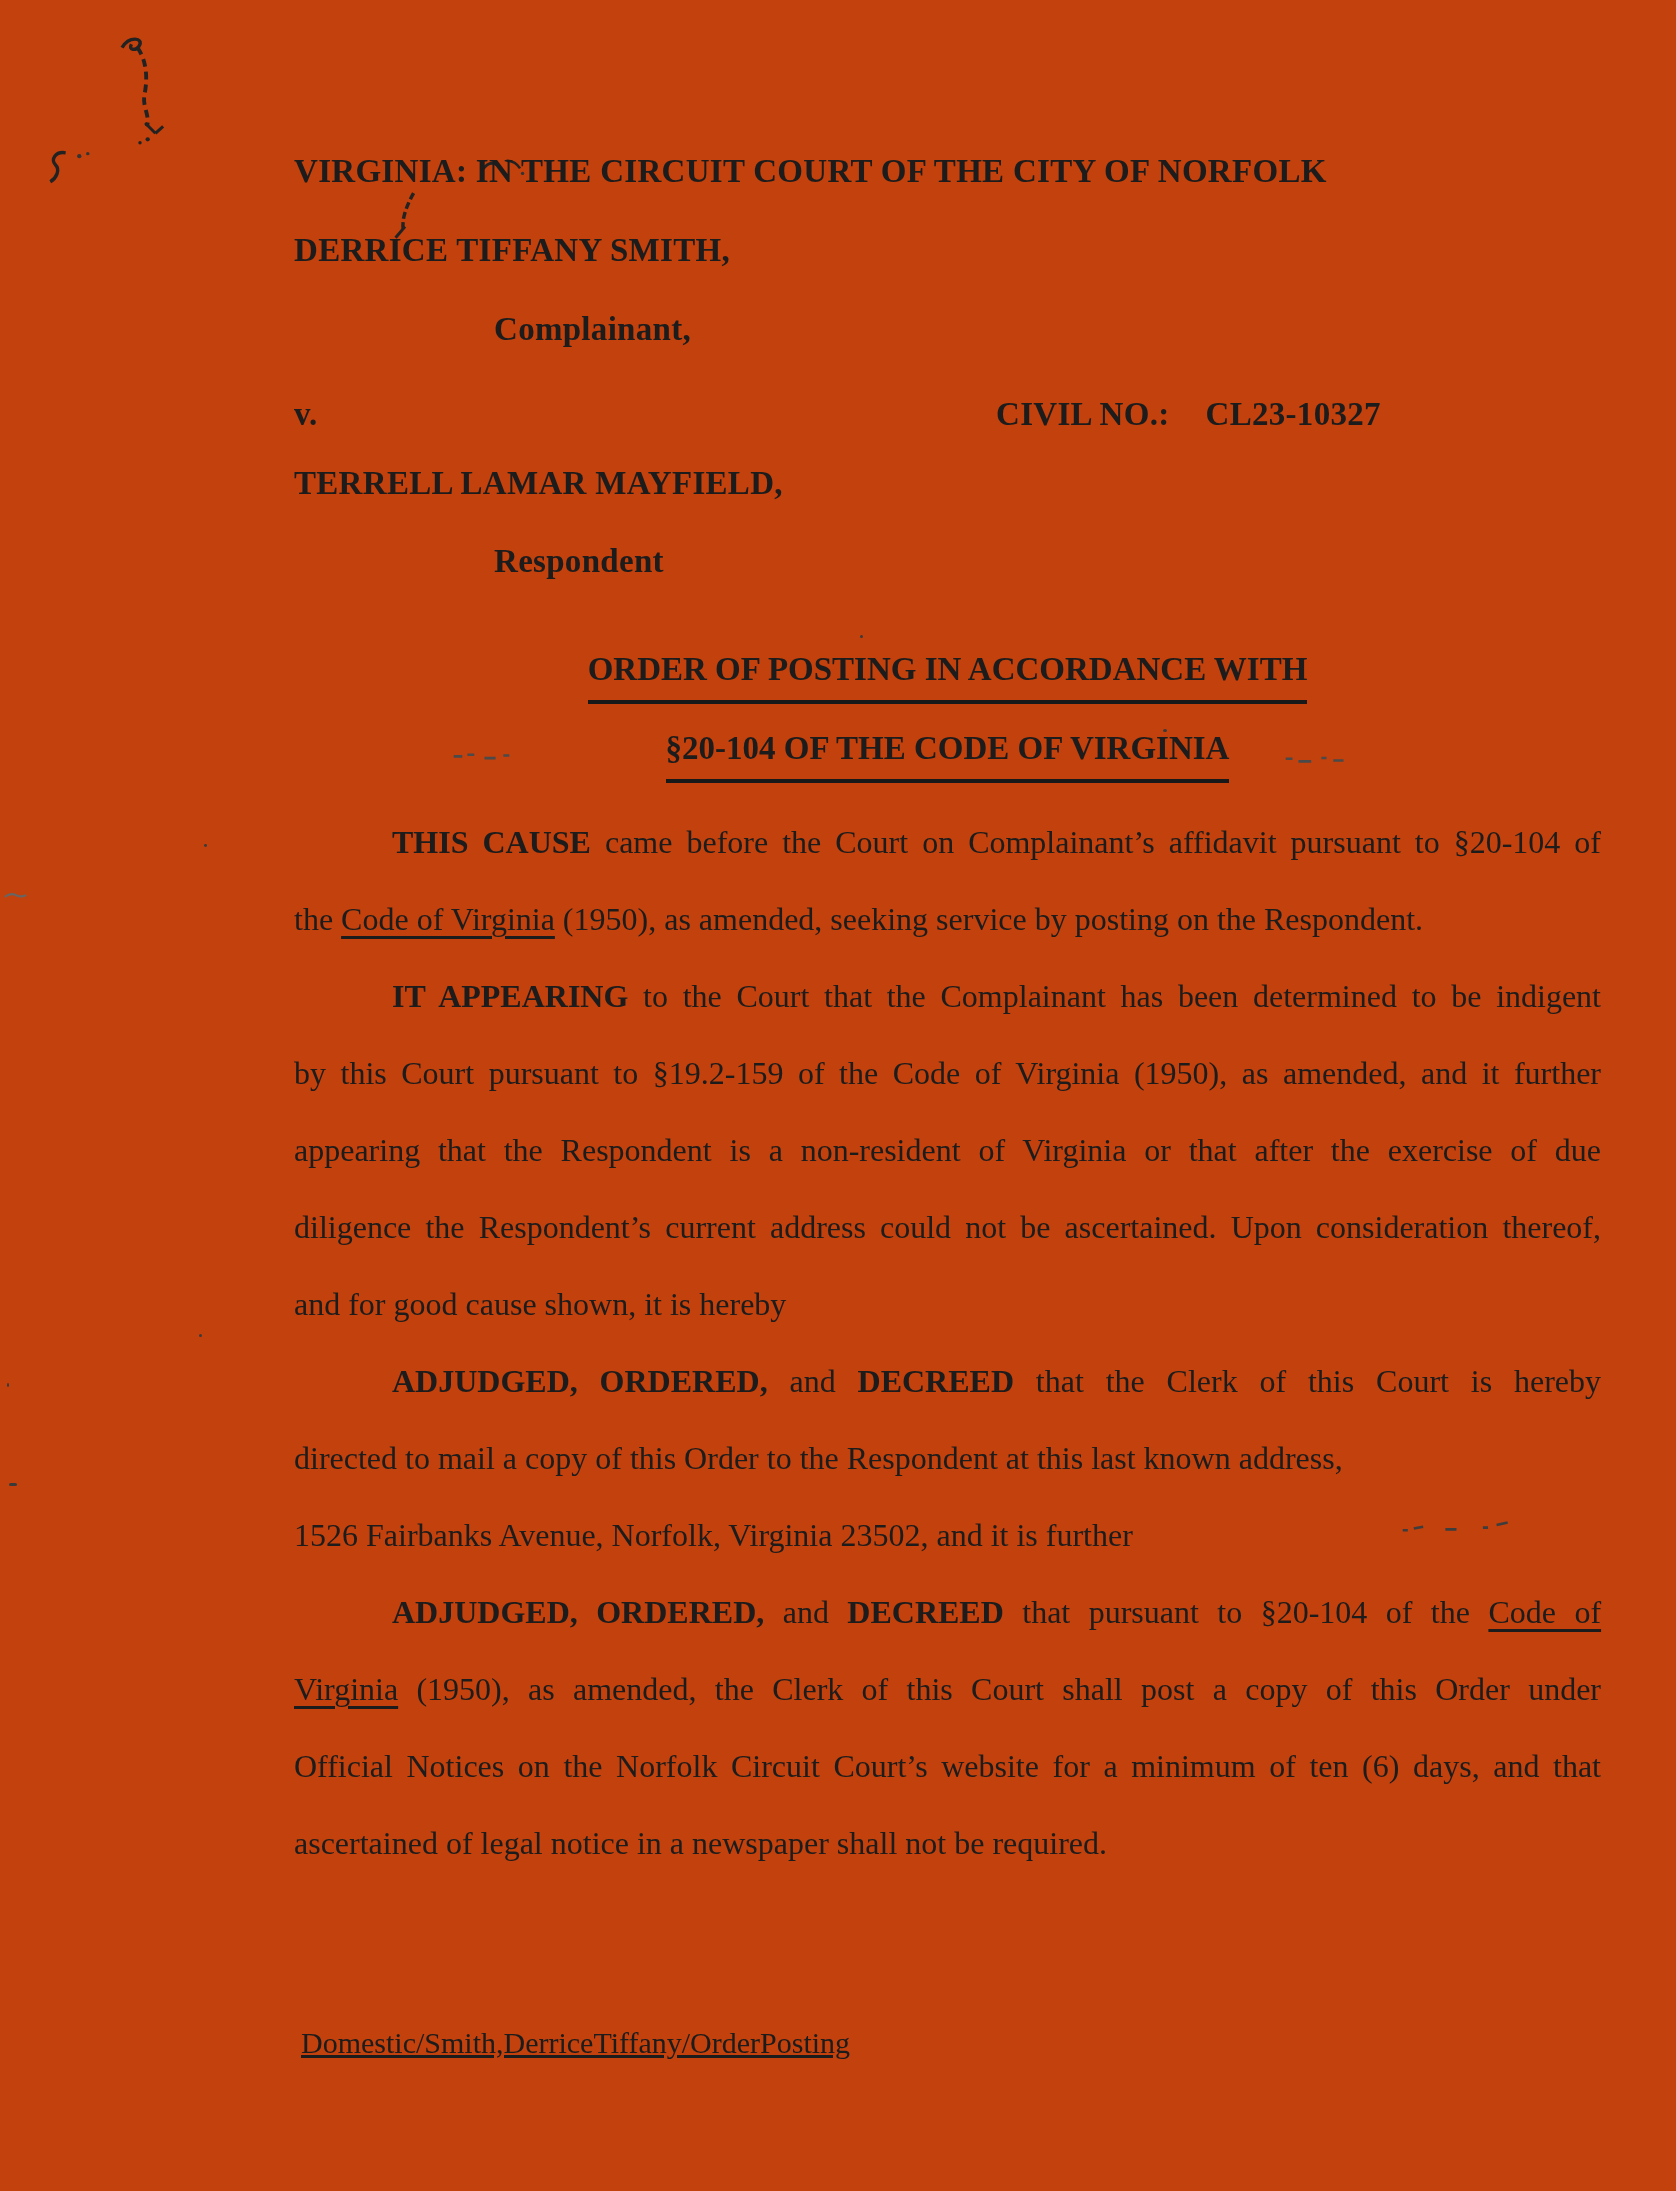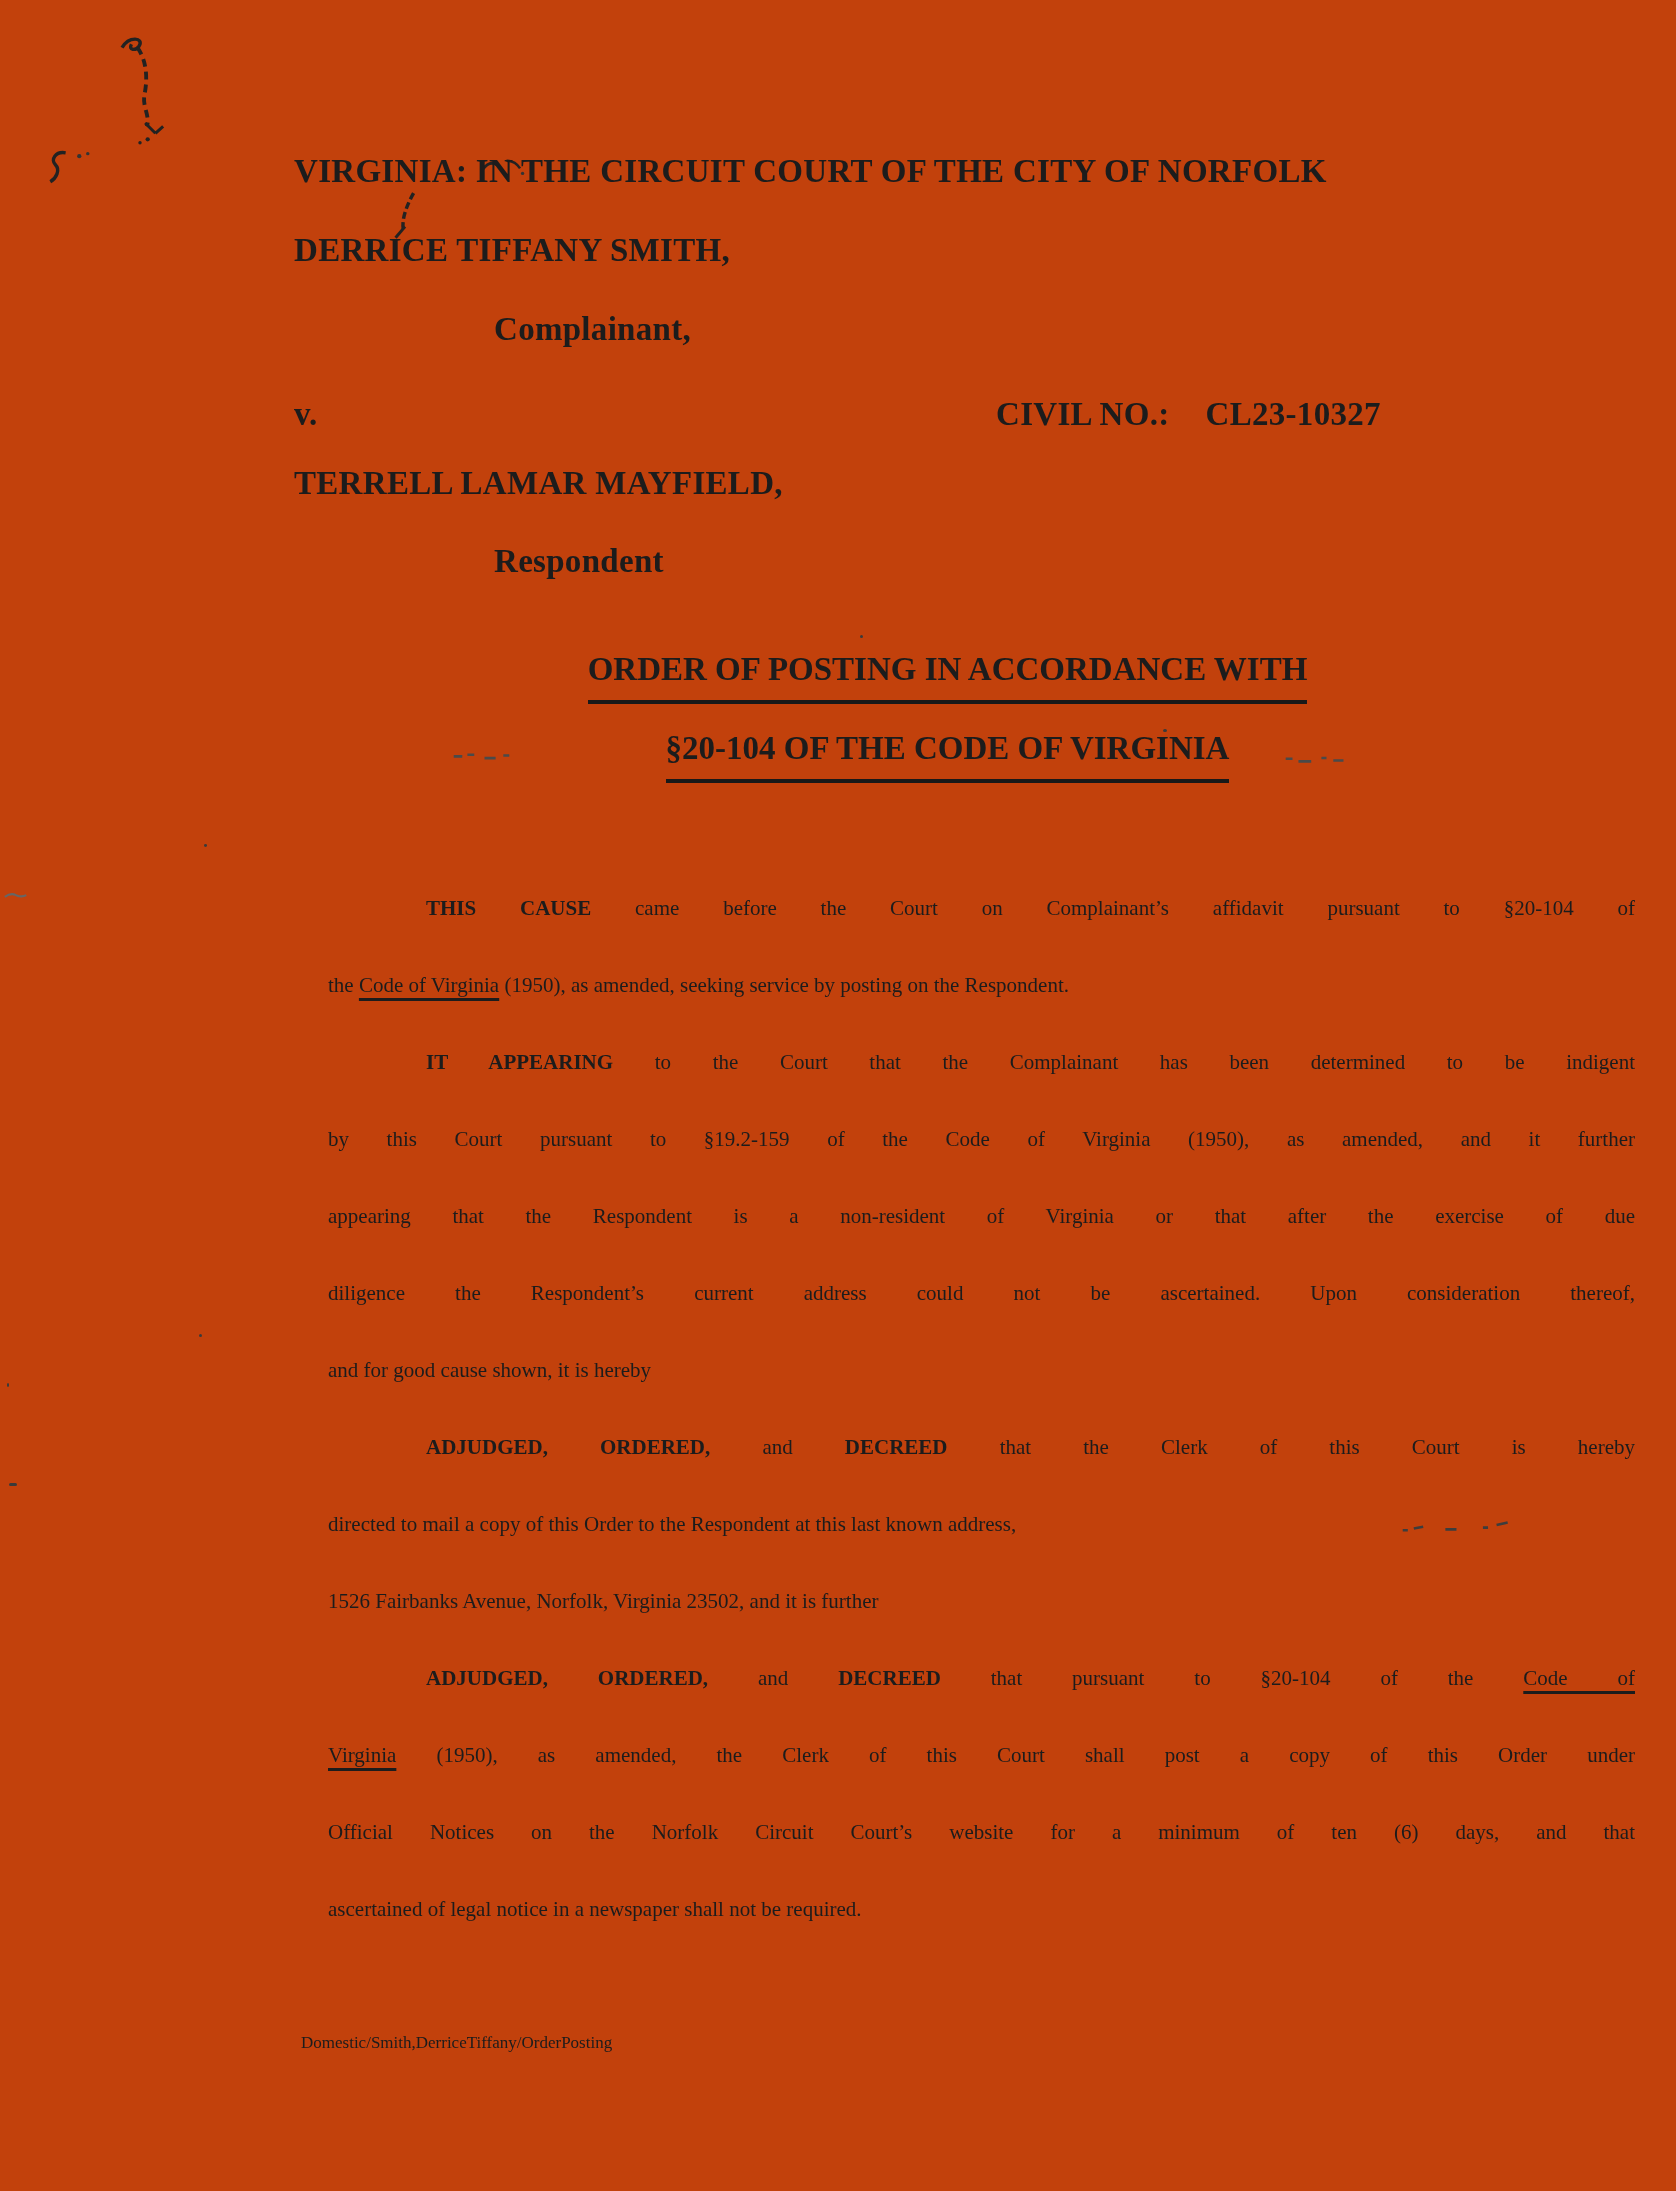--- a/index.html
+++ b/index.html
@@ -27,41 +27,41 @@
     text-align: center;
     font-weight: bold;
     font-size: 33px;
     line-height: 38px;
     white-space: nowrap;
   }
   .tU { border-bottom: 4.3px solid #191919; padding-bottom: 13px; }
   .bodytext {
     position: absolute;
     left: 294px;
-    top: 870px;
+    top: 804px;
     width: 1307px;
-    font-size: 21px;
-    margin-left: 34px;
+    font-size: 32px;
   }
   .ln { height: 77px; line-height: 77px; }
   .j { text-align: justify; text-align-last: justify; }
   .ind { padding-left: 98px; }
   .b { font-weight: bold; }
   .u {
     text-decoration: underline;
     text-decoration-thickness: 2.6px;
     text-underline-offset: 6px;
   }
   .footer {
     position: absolute;
     left: 301px;
     top: 2029px;
-    font-size: 17px;
+    font-size: 30px;
     line-height: 27px;
     white-space: nowrap;
+    text-decoration: underline;
   }
   .speck { position: absolute; background: #3a3a3a; border-radius: 50%; }
   svg.art { position: absolute; }
 </style>
 </head>
 <body>
 
 <div class="page">
 
   <svg class="art" style="left:110px;top:34px" width="72" height="113" viewBox="0 0 84 132">

